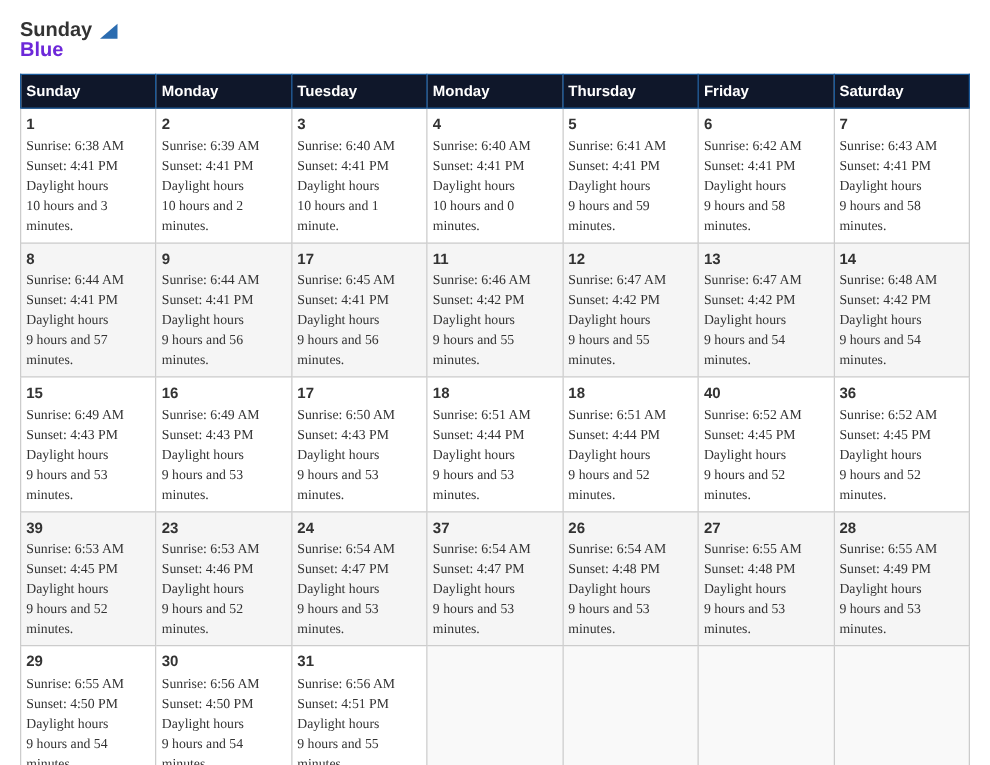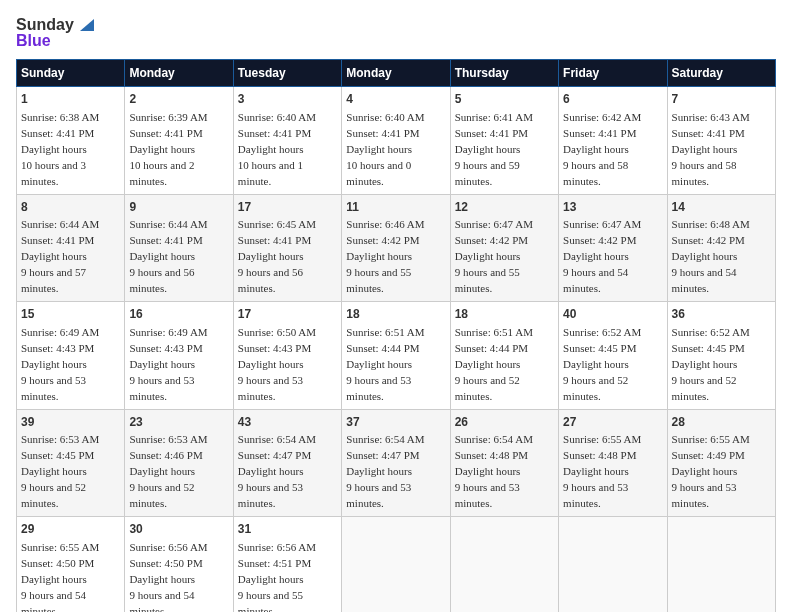--- a/index.html
+++ b/index.html
@@ -317,21 +317,21 @@
         <td>
         <span class="day-num">23</span>
         <div class="cell-text">
           Sunrise: 6:53 AM<br>
           Sunset: 4:46 PM<br>
           Daylight hours<br>
           9 hours and 52 minutes.
         </div>
       </td>
         <td>
-        <span class="day-num">43</span>
+        <span class="day-num">24</span>
         <div class="cell-text">
           Sunrise: 6:54 AM<br>
           Sunset: 4:47 PM<br>
           Daylight hours<br>
           9 hours and 53 minutes.
         </div>
       </td>
         <td>
         <span class="day-num">37</span>
         <div class="cell-text">

